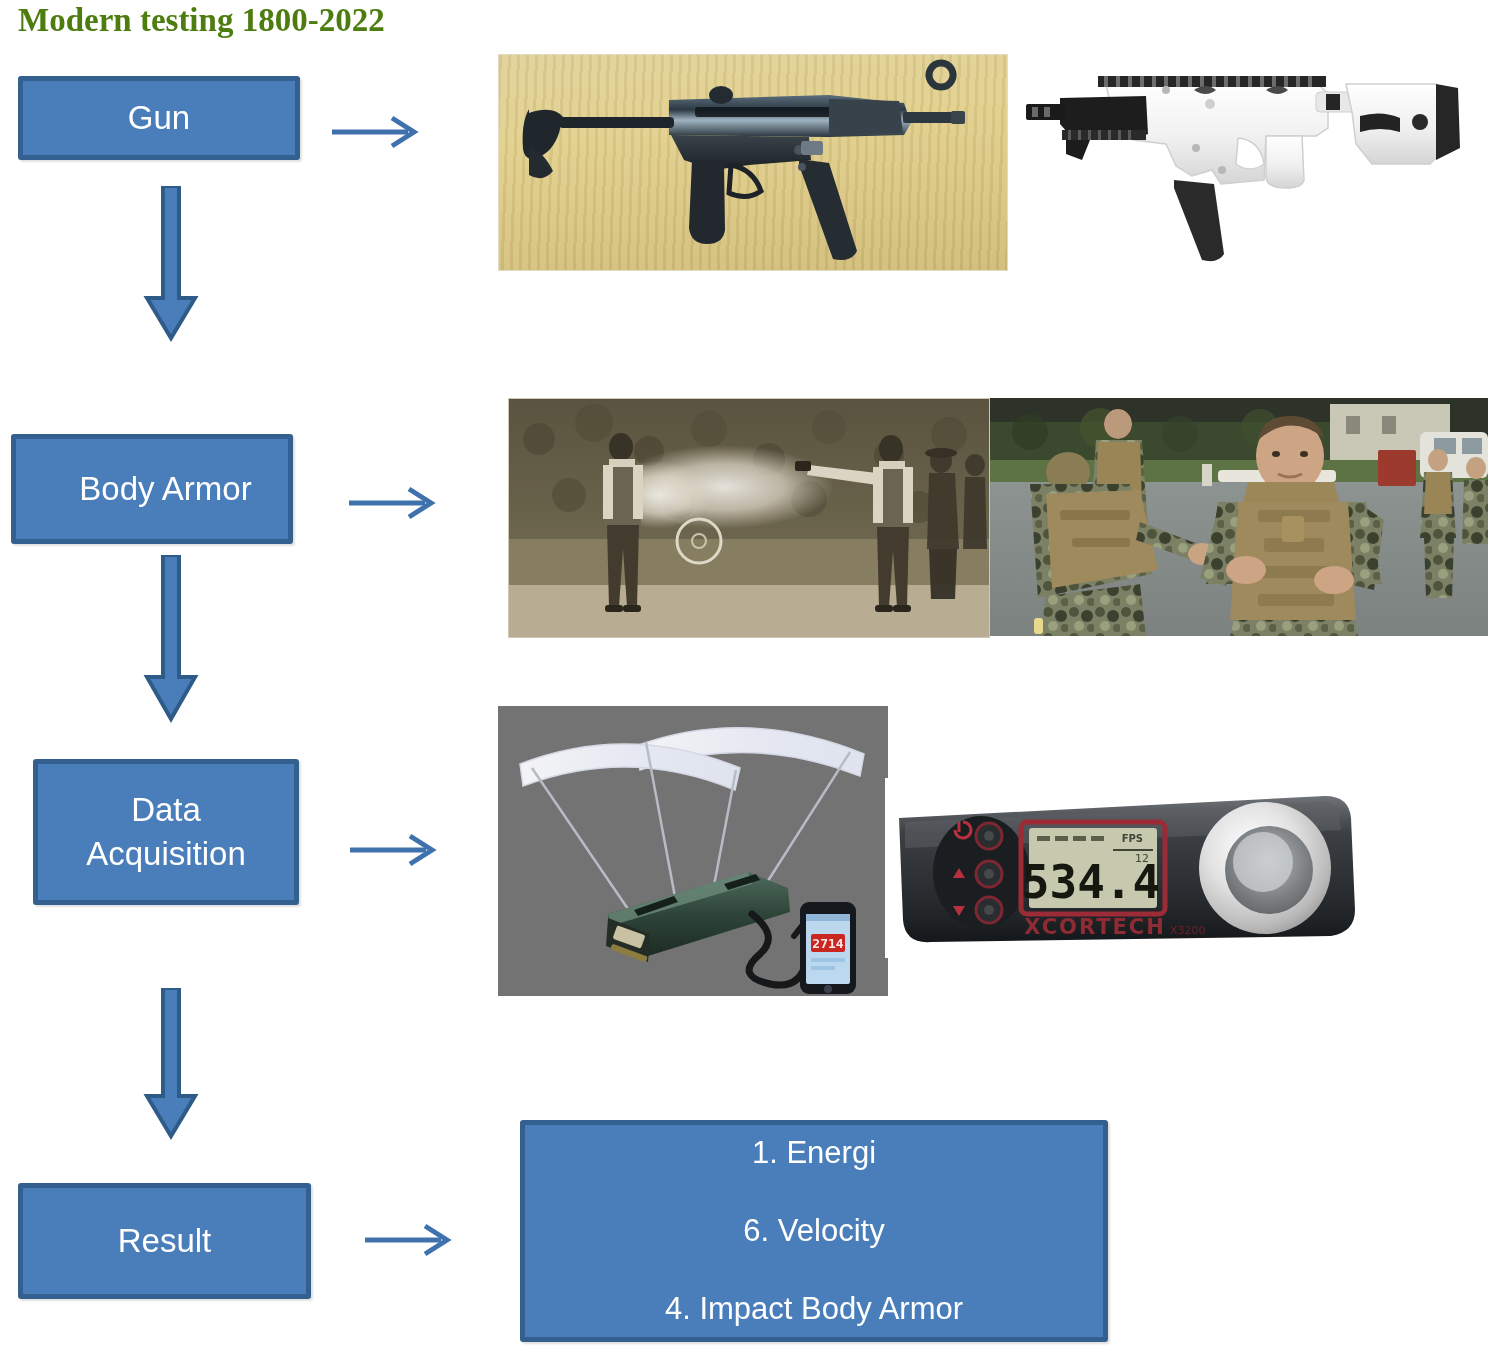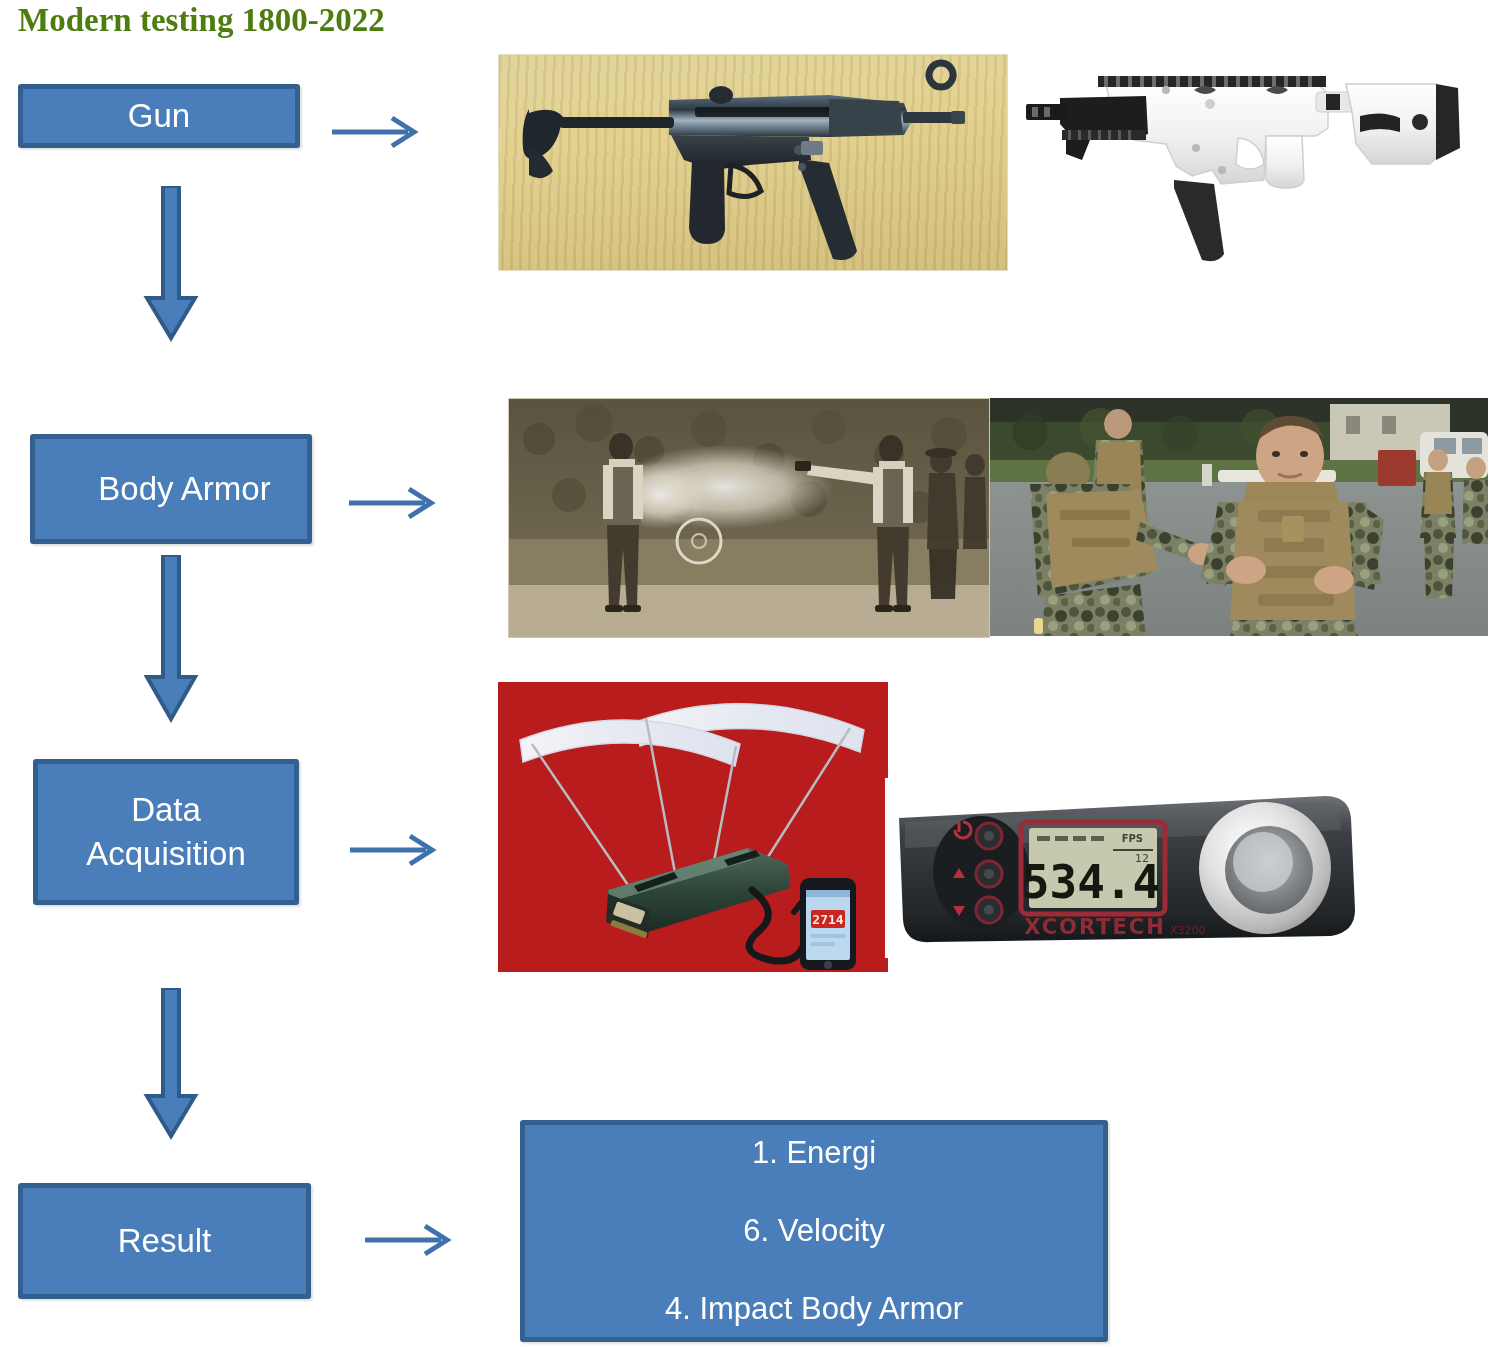--- a/index.html
+++ b/index.html
@@ -40,22 +40,22 @@
     justify-content: center;
     text-align: center;
     color: #ffffff;
     font-size: 33px;
     line-height: 1.32;
     font-family: "Liberation Sans", sans-serif;
     box-shadow: 2px 2px 2px rgba(0,0,0,0.12);
   }
   .proc-box .label { display: block; }
 
-  #box-gun        { left: 18px;  top: 84px;   width: 282px; height: 64px;  }
-  #box-armor      { left: 30px;  top: 434px;  width: 282px; height: 110px; padding-left: 27px; }
+  #box-gun        { left: 18px;  top: 76px;   width: 282px; height: 84px;  }
+  #box-armor      { left: 11px;  top: 434px;  width: 282px; height: 110px; padding-left: 27px; }
   #box-daq        { left: 33px;  top: 759px;  width: 266px; height: 146px; }
   #box-result     { left: 18px;  top: 1183px; width: 293px; height: 116px; }
 
   #box-results-list {
     left: 520px;
     top: 1120px;
     width: 588px;
     height: 222px;
     font-size: 31px;
     line-height: 1.55;
@@ -109,22 +109,22 @@
       linear-gradient(180deg, #6b6255 0%, #7a7160 38%, #8d8370 52%, #a99c82 68%, #bdb198 82%, #c8bda6 100%);
     border: 1px solid #cfc7b4;
   }
   #photo-marines {
     left: 990px; top: 398px; width: 498px; height: 238px;
     background: linear-gradient(180deg, #2c3327 0%, #45503a 18%, #6d7668 35%, #8d9289 55%, #9aa096 78%, #8b9189 100%);
   }
 
   
   #photo-chrono {
-    left: 498px; top: 682px; width: 390px; height: 290px;
-    background: #b91c1c;
+    left: 498px; top: 706px; width: 390px; height: 290px;
+    background: #737373;
   }
   #photo-xcortech {
     left: 885px; top: 778px; width: 475px; height: 180px;
     background: #ffffff;
     text-align: center;
   }
 
   .photo svg { display: block; width: 100%; height: 100%; }
 </style>
 </head>

